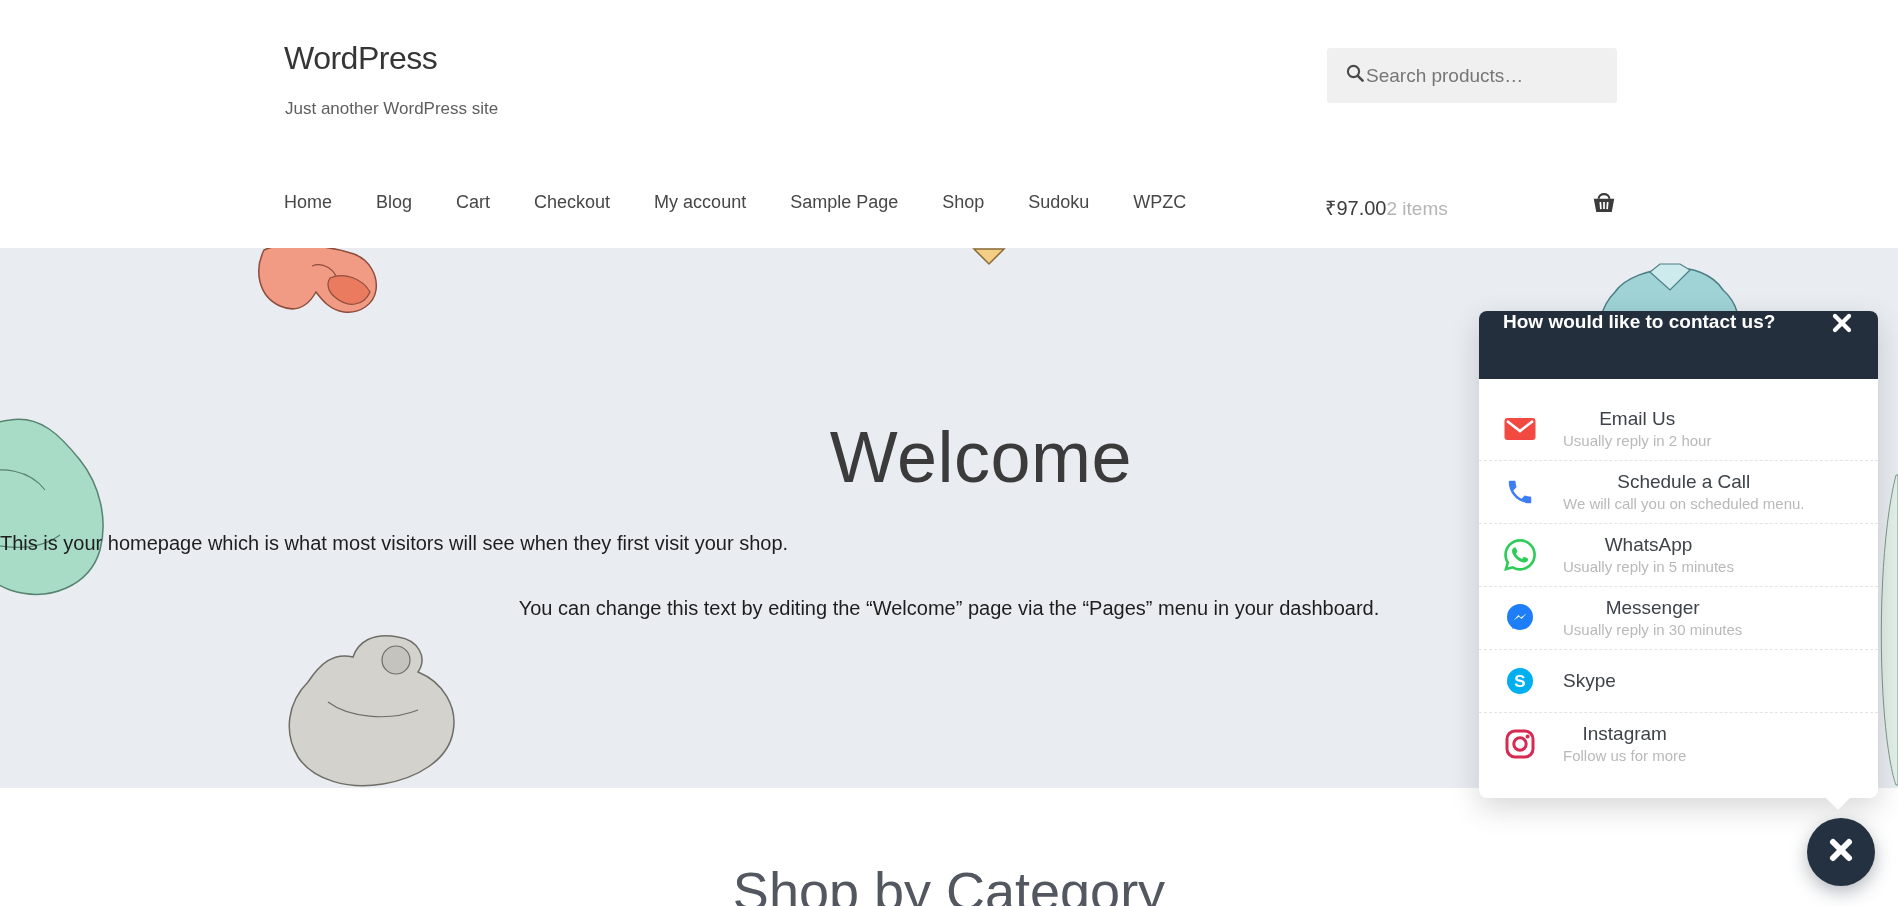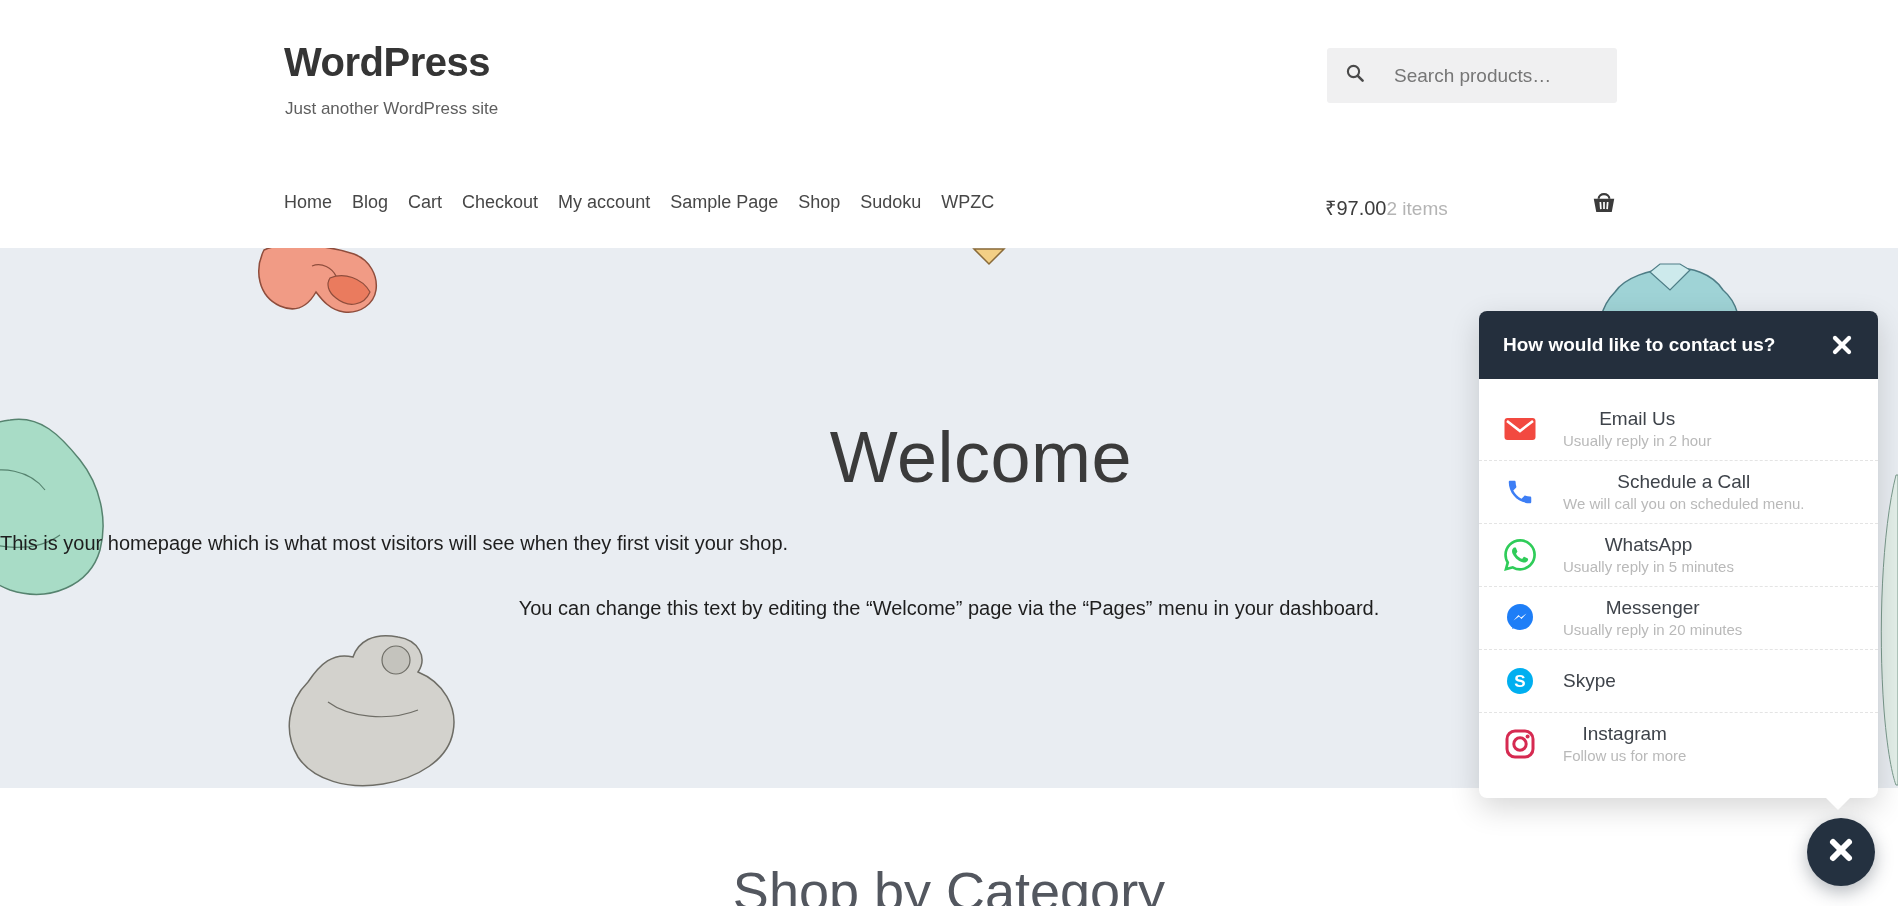--- a/index.html
+++ b/index.html
@@ -4,30 +4,30 @@
 <style>
   * { margin:0; padding:0; box-sizing:border-box; }
   html,body { width:1898px; height:906px; }
   body {
     position:relative; overflow:hidden; background:#fff;
     font-family:"Liberation Sans", sans-serif; color:#333;
   }
 
   
   .site-header { position:absolute; top:0; left:0; width:1898px; height:248px; background:#fff; z-index:5; }
-  .site-title { position:absolute; left:284px; top:40px; font-size:40px; font-weight:700; color:#353535; letter-spacing:-0.5px; }
+  .site-title { position:absolute; left:284px; top:40px; font-size:32px; font-weight:400; color:#353535; letter-spacing:-0.5px; }
   .site-tagline { position:absolute; left:285px; top:99px; font-size:17px; color:#5e5e5e; }
 
   .search-box { position:absolute; left:1327px; top:48px; width:290px; height:55px; background:#f0f0f1;
     display:flex; align-items:center; padding:0 14px 0 18px; border-radius:3px; }
   .search-box input { flex:1; border:none; outline:none; background:transparent; font-size:19px;
-    color:#444; font-family:"Liberation Sans", sans-serif; margin-left:28px; }
+    color:#444; font-family:"Liberation Sans", sans-serif; margin-left:0; }
   .search-box input::placeholder { color:#767676; opacity:1; }
 
-  .main-nav { position:absolute; left:284px; top:192px; display:flex; gap:20px; }
+  .main-nav { position:absolute; left:284px; top:192px; display:flex; gap:44px; }
   .main-nav .nav-item { font-size:18px; color:#474747; cursor:pointer; white-space:nowrap; }
 
   .cart-summary { position:absolute; left:1325px; top:194px; display:flex; align-items:baseline; gap:0; cursor:pointer; }
   .cart-amount { font-size:20px; color:#3c3c3c; }
   .cart-count { font-size:19px; color:#b4b4b4; }
   .basket-wrap { position:absolute; left:1590px; top:188px; width:28px; height:28px; cursor:pointer; }
 
   
   .hero { position:absolute; top:248px; left:0; width:1898px; height:540px; background:#e9edf2; overflow:hidden; z-index:1; }
   .hero-heading { position:absolute; top:168px; left:12px; width:100%; text-align:center;
@@ -38,21 +38,21 @@
 
   
   .shop-section { position:absolute; top:788px; left:0; width:1898px; height:118px; background:#fff; }
   .shop-heading { position:absolute; top:72px; left:0; width:100%; text-align:center;
     font-size:54px; font-weight:300; color:#53575f; }
 
   
   .contact-widget { position:absolute; left:1479px; top:311px; width:399px; height:487px; background:#fff;
     border-radius:8px; box-shadow:0 10px 30px rgba(0,0,0,0.16); z-index:10; }
   .widget-header { height:68px; background:#242f3d; border-radius:8px 8px 0 0;
-    display:flex; align-items:center; padding:0 24px; }
+    display:flex; padding:0 24px; }
   .widget-title { color:#fff; font-size:19px; font-weight:700; }
   .widget-close { margin-left:auto; width:24px; height:24px; cursor:pointer; display:flex; align-items:center; justify-content:center; }
   .widget-body { padding:18px 0 0 0; }
   .contact-item { display:flex; align-items:center; height:63px; padding:0 24px; gap:26px; cursor:pointer; }
   .contact-item + .contact-item { border-top:1px dashed #e4e4e4; }
   .ci-icon { width:34px; display:flex; align-items:center; justify-content:center; flex:none; }
   .ci-text { display:flex; flex-direction:column; justify-content:center; }
   .ci-label { font-size:19px; color:#3e434a; line-height:1.25;text-align:center; }
   .ci-sub { font-size:15px; color:#b9b9b9; line-height:1.3; }
   .ci-sub:empty { display:none; }
@@ -197,21 +197,21 @@
     <div class="contact-item">
       <span class="ci-icon">
         <svg width="32" height="32" viewBox="0 0 32 32">
           <circle cx="16" cy="15" r="13" fill="#1e7ef7"></circle>
           <path d="M8 27 L10 21.5 L14.5 24 Z" fill="#1e7ef7"></path>
           <path d="M9.5 18.5 L14.5 13 L17 15.4 L22.5 11.5 L17.5 17 L15 14.6 Z" fill="#fff"></path>
         </svg>
       </span>
       <span class="ci-text">
         <span class="ci-label">Messenger</span>
-        <span class="ci-sub">Usually reply in 20 minutes</span>
+        <span class="ci-sub">Usually reply in 30 minutes</span>
       </span>
     </div>
 
     <div class="contact-item">
       <span class="ci-icon">
         <svg width="32" height="32" viewBox="0 0 32 32">
           <circle cx="16" cy="16" r="13" fill="#00aff0"></circle>
           <text x="16" y="22" text-anchor="middle" font-family="Liberation Sans, sans-serif" font-size="17" font-weight="bold" fill="#fff">S</text>
         </svg>
       </span>

